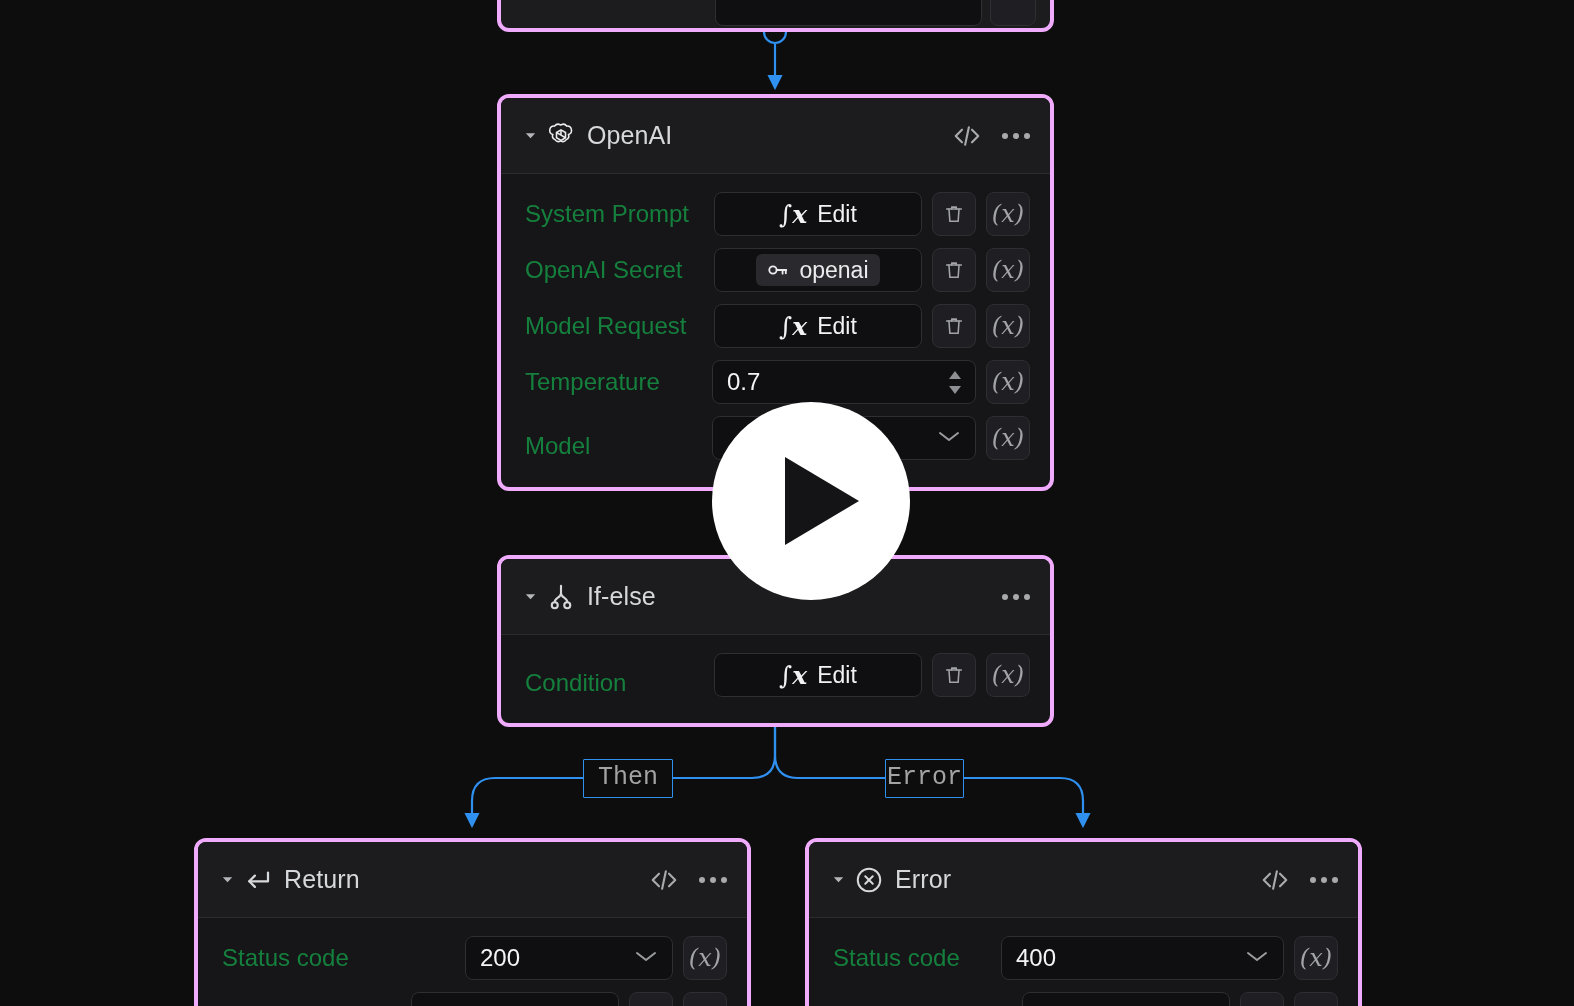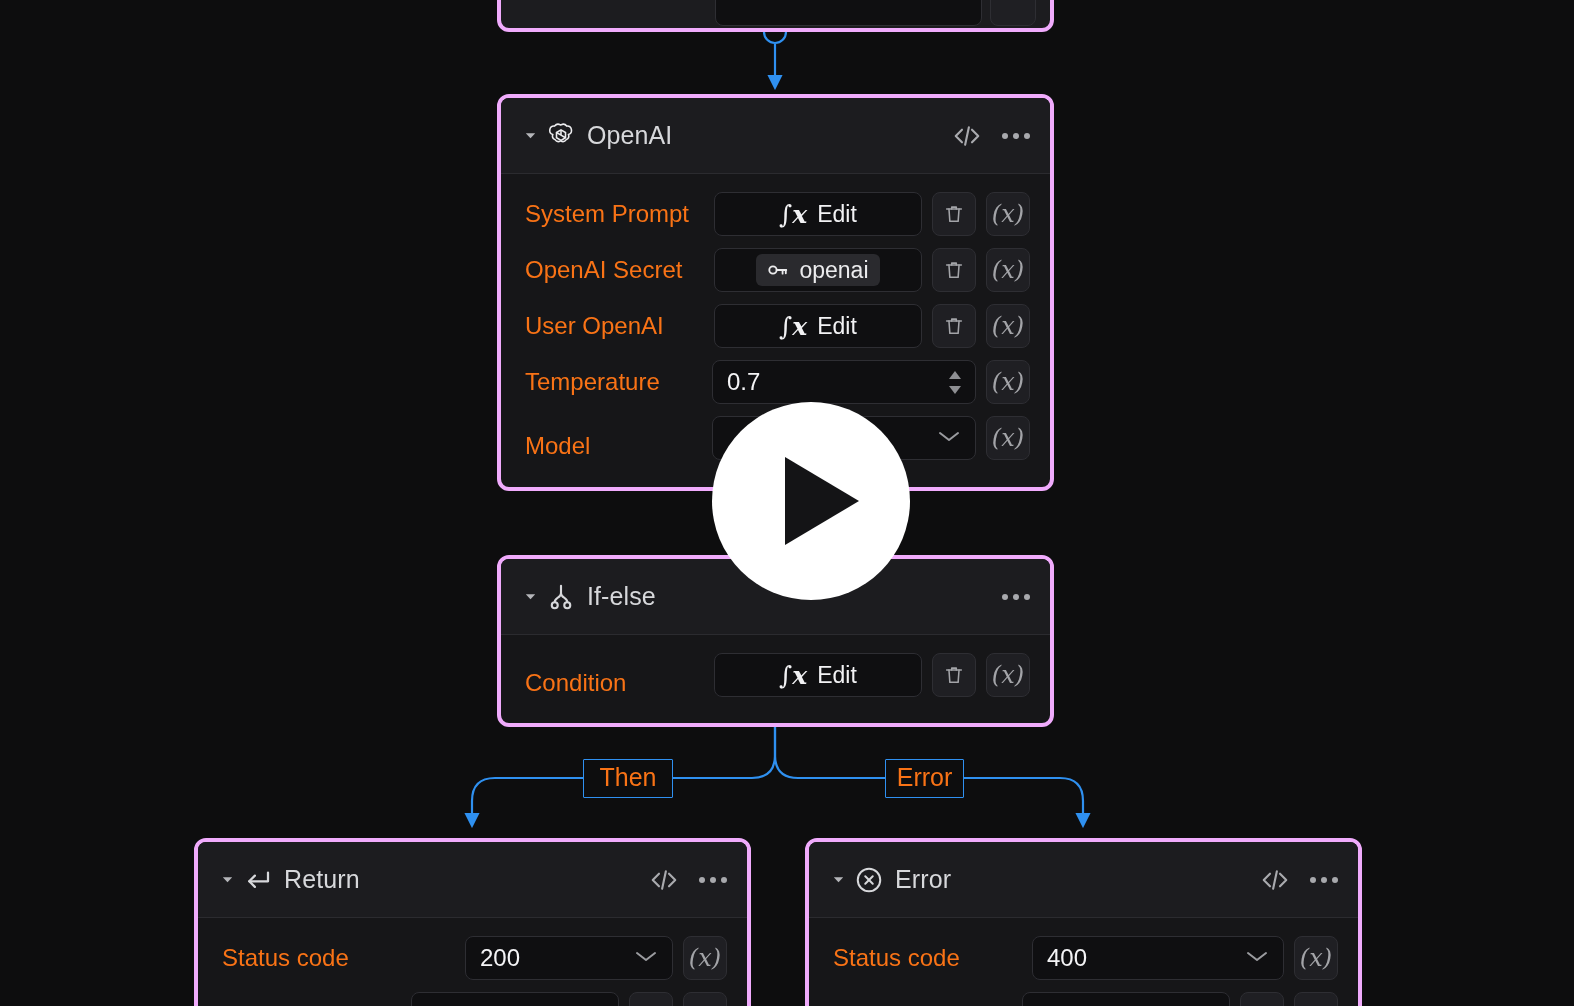--- a/index.html
+++ b/index.html
@@ -51,21 +51,21 @@
   .hdr-btn{display:flex;align-items:center;justify-content:center;color:#a8a9ad;}
   .dots{display:flex;gap:5px;align-items:center;}
   .dots i{width:6px;height:6px;border-radius:50%;background:#a8a9ad;display:block;}
 
   .node-body{padding:18px 20px 22px 24px;}
 
   
   .row{display:flex;align-items:center;height:44px;margin-bottom:12px;}
   .row:last-child{margin-bottom:0;align-items:flex-end;}
   .row-label{
-    font-size:24px;color:#f97316;white-space:nowrap;
+    font-size:24px;color:#15803d;white-space:nowrap;
     flex:0 0 auto;
   }
   .row-ctrls{display:flex;align-items:center;gap:10px;margin-left:auto;}
 
   .field{
     height:44px;box-sizing:border-box;
     background:#0f0f11;
     border:1px solid #2e2e33;
     border-radius:8px;
     display:flex;align-items:center;
@@ -109,26 +109,27 @@
     display:flex;flex-direction:column;justify-content:center;gap:5px;
   }
   .chev{position:absolute;right:14px;top:50%;transform:translateY(-50%);color:#9a9b9f;}
 
   
   .edge-label{
     position:absolute;
     border:1.6px solid #2f90f0;
     border-radius:1px;
     background:#0d0d0e;
-    color:#f97316;
+    color:#a3a3a3;
     font-size:25px;
     padding:3px 14px 6px;
     line-height:1;
     display:flex;align-items:center;justify-content:center;
     box-sizing:border-box;
+    font-family:Liberation Mono, monospace;
   }
 
   
   #play-overlay{
     position:absolute;
     left:712px;top:402px;width:198px;height:198px;
     border-radius:50%;
     background:#ffffff;
     display:flex;align-items:center;justify-content:center;
   }
@@ -244,21 +245,21 @@
               <path d="M4 6.5h16"></path>
                 <path d="M9.5 6.5V4.5h5v2"></path>
                 <path d="M6.5 6.5 L7.5 20 h9 L17.5 6.5"></path>
             </svg>
           </span>
           <span class="sq-btn xbtn">(<i>x</i>)</span>
         </span>
       </div>
 
       <div class="row">
-        <span class="row-label">User OpenAI</span>
+        <span class="row-label">Model Request</span>
         <span class="row-ctrls">
           <span class="field center" style="width:208px;">
             <span class="fx-label">
               <span class="fx-glyph">∫<i style="font-style:italic;font-weight:bold;">x</i></span>
               <span>Edit</span>
             </span>
           </span>
           <span class="sq-btn">
             <svg width="22" height="22" viewBox="0 0 24 24" fill="none" stroke="currentColor" stroke-width="1.7" stroke-linecap="round" stroke-linejoin="round">
               <path d="M4 6.5h16"></path>
@@ -444,21 +445,21 @@
             <i></i>
             <i></i>
           </span>
       </span>
     </div>
 
     <div class="node-body">
       <div class="row">
         <span class="row-label">Status code</span>
         <span class="row-ctrls">
-          <span class="field pad" style="width:252px;text-align:center;">
+          <span class="field pad" style="width:283px;text-align:center;">
             <span class="val">400</span>
             <span class="chev">
               <svg width="24" height="14" viewBox="0 0 24 14" fill="none" stroke="currentColor" stroke-width="2" stroke-linecap="round" stroke-linejoin="round">
                   <path d="M3 4 L12 11 L21 4"></path>
                 </svg>
             </span>
           </span>
           <span class="sq-btn xbtn">(<i>x</i>)</span>
         </span>
       </div>

